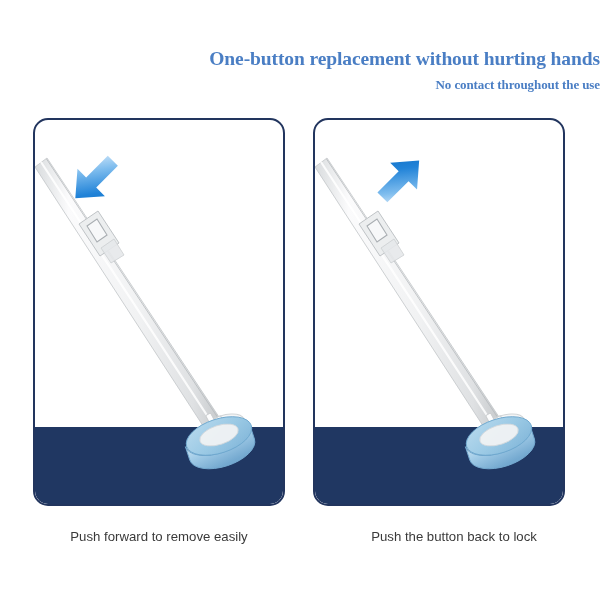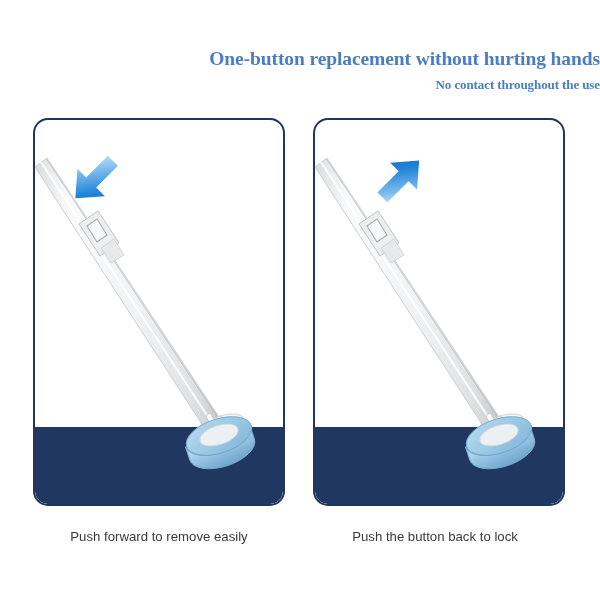--- a/index.html
+++ b/index.html
@@ -91,21 +91,21 @@
   .caption {
     position: absolute;
     top: 0;
     width: 252px;
     text-align: center;
     font-size: 13.2px;
     color: #3a3a3a;
     line-height: 20px;
   }
   .caption.left  { left: 33px; }
-  .caption.right { left: 309px; }
+  .caption.right { left: 328px; }
 </style>
 </head>
 <body>
 
 <div class="heading">
   <span class="line1">One-button replacement without hurting hands</span>
   <span class="line2">No contact throughout the use</span>
 </div>
 
 <div class="panels">

